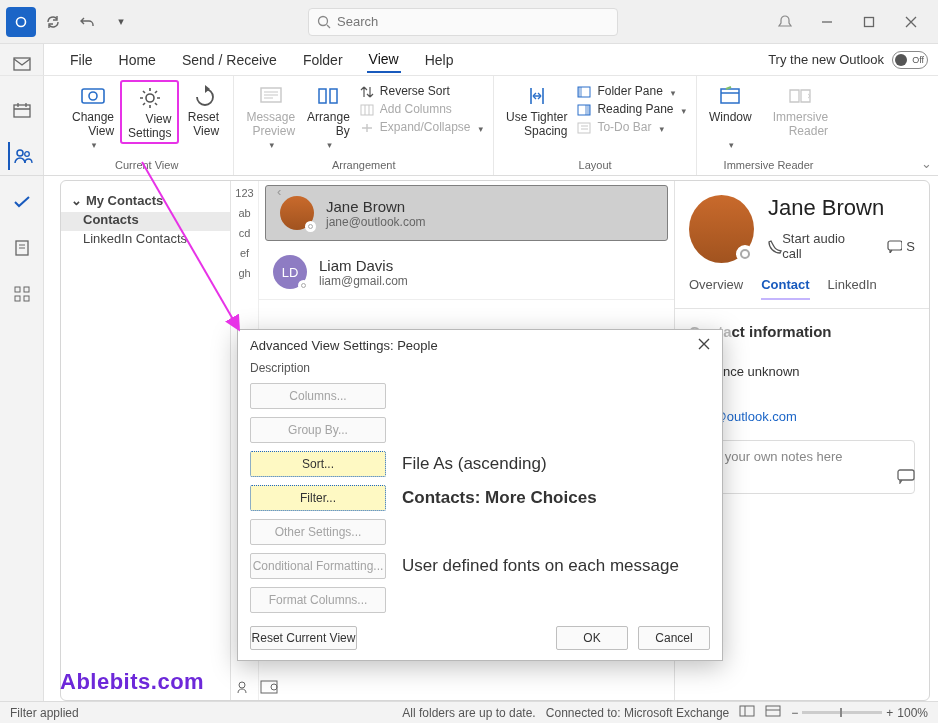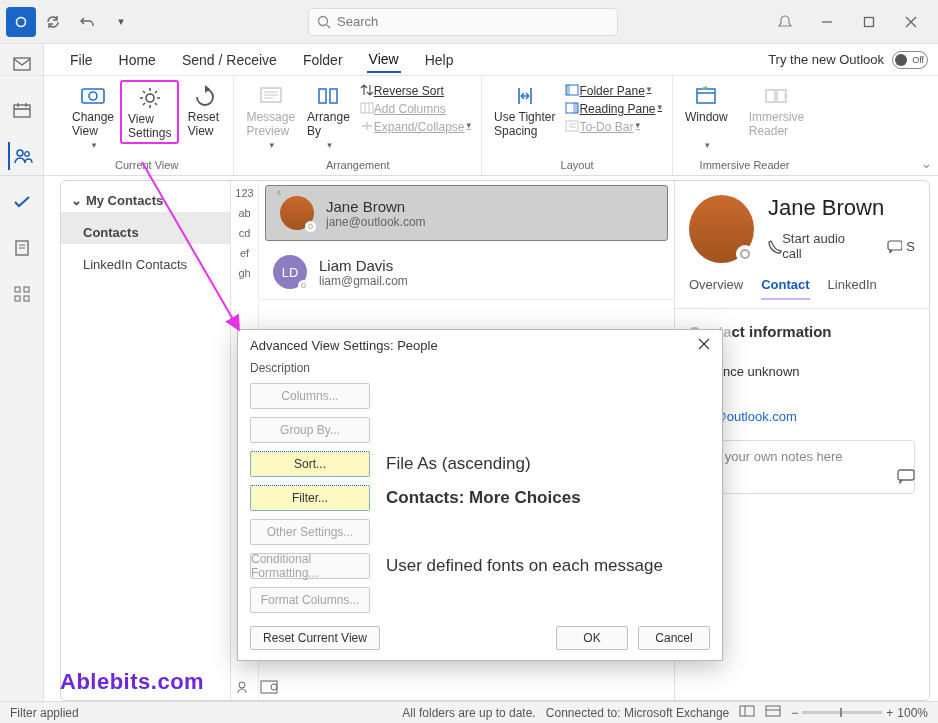--- a/index.html
+++ b/index.html
@@ -17,37 +17,37 @@
   .menubar .mitem{padding:4px 2px;cursor:pointer;}
   .menubar .mitem.active{border-bottom:2px solid #185abd;font-weight:400;color:#111;}
   .menubar .tryout{position:absolute;right:10px;display:flex;align-items:center;gap:8px;font-size:13px;}
   .toggle{width:36px;height:18px;border:1px solid #888;border-radius:10px;position:relative;font-size:9px;display:flex;align-items:center;justify-content:flex-end;padding-right:3px;color:#555;}
   .toggle::before{content:"";width:12px;height:12px;background:#555;border-radius:50%;position:absolute;left:2px;}
   
   .ribbon{height:100px;display:flex;position:relative;padding-left:60px;border-bottom:1px solid #dcdcdc;}
   .rgroup{display:flex;flex-direction:column;align-items:center;border-right:1px solid #e8e8e8;padding:4px 6px 2px 6px;}
   .rgroup .row{display:flex;align-items:flex-start;flex:1;}
   .rgroup .cap{font-size:11px;color:#666;padding-bottom:2px;}
-  .rbtn{display:flex;flex-direction:column;align-items:center;justify-content:flex-start;padding:2px 6px;min-width:48px;font-size:12px;color:#333;line-height:14px;text-align:left;}
+  .rbtn{display:flex;flex-direction:column;align-items:center;justify-content:flex-start;padding:2px 6px;min-width:48px;font-size:12px;color:#333;line-height:14px;text-align:right;}
   .rbtn .ic{height:28px;display:flex;align-items:center;justify-content:center;}
   .rbtn.disabled{color:#aaa;}
   .rsub{display:flex;flex-direction:column;gap:4px;padding:4px 4px;font-size:12px;color:#333;}
-  .rsub .line{display:flex;align-items:flex-start;white-space:nowrap;text-decoration:underline;}
+  .rsub .line{display:flex;align-items:flex-end;gap:6px;white-space:nowrap;}
   .rsub .dis{color:#aaa;}
   .vs-hl{border:2px solid #e733e7;border-radius:3px;}
   .chev{font-size:9px;color:#666;margin-left:2px;}
   
   .leftrail{position:absolute;left:0;top:44px;width:44px;height:660px;background:#f3f3f3;border-right:1px solid #e0e0e0;display:flex;flex-direction:column;align-items:center;padding-top:6px;gap:18px;}
   .leftrail .rric{width:28px;height:28px;display:flex;align-items:center;justify-content:center;color:#555;}
   .leftrail .rric.active{color:#185abd;border-left:2px solid #185abd;}
   
   .body{position:absolute;left:60px;top:180px;right:8px;bottom:22px;border:1px solid #d6d6d6;border-radius:6px;display:flex;overflow:hidden;}
   .nav{width:170px;border-right:1px solid #e2e2e2;padding-top:8px;font-size:13px;color:#444;}
   .nav .hdr{font-weight:600;padding:4px 10px;display:flex;gap:4px;align-items:center;}
-  .nav .navi{padding:13px 10px 4px 22px;}
+  .nav .navi{padding:0 10px 4px 22px;}
   .nav .navi.sel{background:#eaeaea;font-weight:600;}
   .collapse{position:absolute;left:216px;top:3px;color:#999;font-size:13px;}
   .alpha{width:28px;border-right:1px solid #eee;padding-top:6px;display:flex;flex-direction:column;align-items:center;gap:8px;font-size:11px;color:#666;}
   .list{flex:1;min-width:0;}
   .card{display:flex;align-items:center;gap:12px;padding:10px 14px;border-bottom:1px solid #eee;}
   .card.sel{background:#cfcfcf;border:1px solid #7f7f7f;border-radius:3px;margin:4px 6px;}
   .avatar{width:34px;height:34px;border-radius:50%;display:flex;align-items:center;justify-content:center;color:#fff;font-size:13px;position:relative;}
   .avatar .pres{position:absolute;right:-2px;bottom:-2px;width:11px;height:11px;border-radius:50%;background:#fff;border:2px solid #fff;}
   .avatar .pres::after{content:"";position:absolute;inset:1px;border:1px solid #aaa;border-radius:50%;}
   .card .nm{font-size:15px;color:#333;}
@@ -66,21 +66,21 @@
   .sect h4{margin:0 0 10px 0;font-size:15px;font-weight:600;}
   .kv{margin-bottom:16px;font-size:13px;}
   .kv .lab{color:#777;font-size:12px;}
   .kv a{color:#1b65c7;text-decoration:none;}
   .notebox{border:1px solid #dcdcdc;border-radius:4px;padding:8px;color:#888;height:54px;}
   .msgic{position:absolute;right:14px;top:288px;color:#666;}
   
   .dialog{position:absolute;left:237px;top:329px;width:486px;height:332px;background:#fff;border:1px solid #b8b8b8;box-shadow:0 6px 24px rgba(0,0,0,.25);z-index:20;font-size:12px;}
   .dialog .dtitle{display:flex;justify-content:space-between;align-items:center;padding:8px 12px;font-size:13px;}
   .dialog .desc{padding:0 12px 4px 12px;color:#555;}
-  .dbtn{width:120px;height:26px;border:1px solid #c9c9c9;background:#fafafa;border-radius:2px;display:flex;align-items:center;justify-content:center;}
+  .dbtn{width:136px;height:26px;border:1px solid #c9c9c9;background:#fafafa;border-radius:2px;display:flex;align-items:center;justify-content:center;}
   .dbtn.disabled{color:#a4a4a4;}
   .dbtn.sel{background:#fef9c3;border:1px dotted #1b65c7;}
   .drow{display:flex;align-items:center;gap:16px;padding:4px 12px;}
   .drow .lbl{font-size:17px;color:#333;}
   .dfooter{position:absolute;bottom:10px;left:12px;right:12px;display:flex;justify-content:space-between;}
   .okbtn{width:72px;height:24px;border:1px solid #bfbfbf;background:#fafafa;border-radius:2px;display:flex;align-items:center;justify-content:center;}
   
   .arrow{position:absolute;left:138px;top:160px;width:120px;height:180px;z-index:30;pointer-events:none;}
   
   .status{position:absolute;left:0;bottom:0;right:0;height:22px;background:#f3f3f3;border-top:1px solid #dcdcdc;font-size:12px;color:#555;display:flex;align-items:center;padding:0 10px;}
@@ -486,21 +486,21 @@
       <div class="dbtn disabled">Other Settings...</div>
     </div>
   <div class="drow">
       <div class="dbtn disabled">Conditional Formatting...</div>
       <span class="lbl">User defined fonts on each message</span>
     </div>
   <div class="drow">
       <div class="dbtn disabled">Format Columns...</div>
     </div>
   <div class="dfooter">
-    <div class="okbtn" style="width:130px">Reset Current View</div>
+    <div class="okbtn" style="width:107px">Reset Current View</div>
     <div style="display:flex;gap:10px">
       <div class="okbtn">OK</div>
       <div class="okbtn">Cancel</div>
     </div>
   </div>
 </div>
 
 <div class="water">Ablebits.com</div>
 <div class="footicons">
   <span><svg width="16" height="14">

